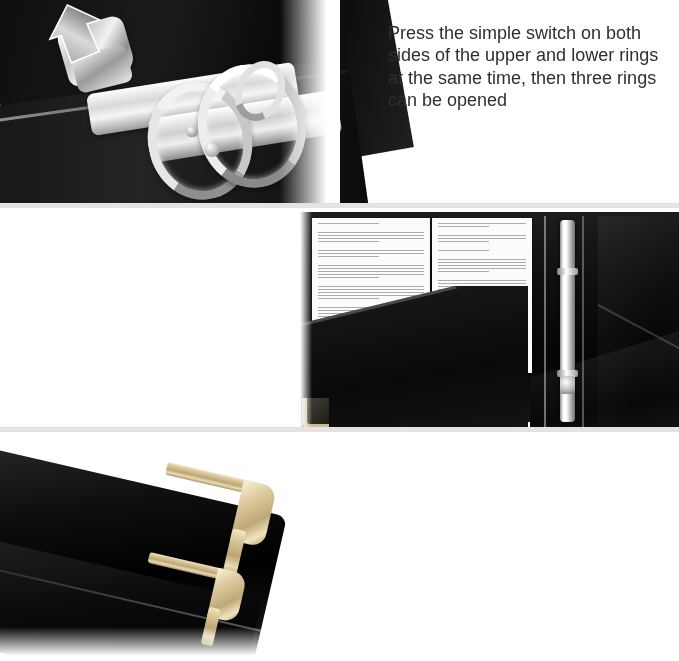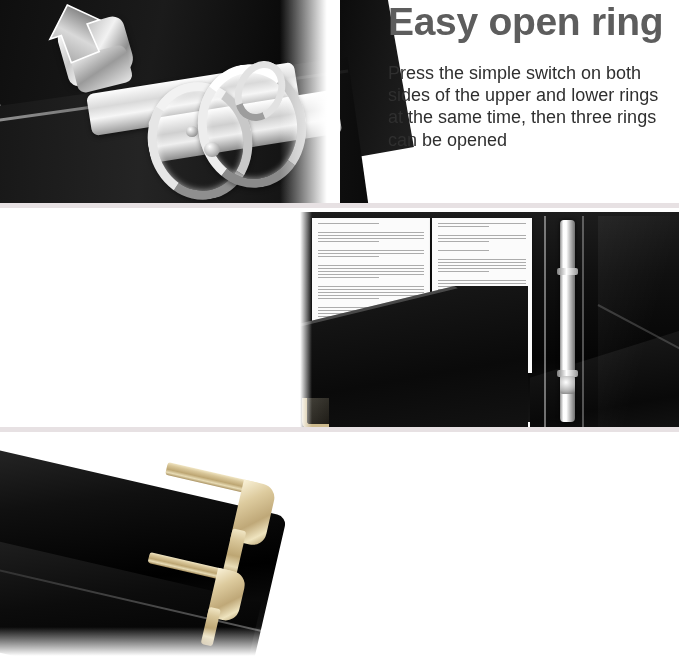--- a/index.html
+++ b/index.html
@@ -271,21 +271,20 @@
               <stop offset="100%" stop-color="#4a4a4a"></stop>
             </linearGradient>
           </defs>
           <polygon points="30,2 56,26 43,26 46,56 16,58 15,29 3,29" fill="url(#argrad)" stroke="#ffffff" stroke-width="1.6"></polygon>
         </svg>
       </div>
       <div class="p1-fade"></div>
     </div>
 
     <div class="textblock t1">
-      <h2 class="headline">Easy open ring</h2>
       <p class="body-copy">Press the simple switch on both sides of the upper and lower rings at the same time, then three rings can be opened</p>
     </div>
   </div>
 
   <div class="separator sep-1"></div>
 
   <div class="panel panel-2">
 
     <div class="photo2">
       <div class="p2-body">

